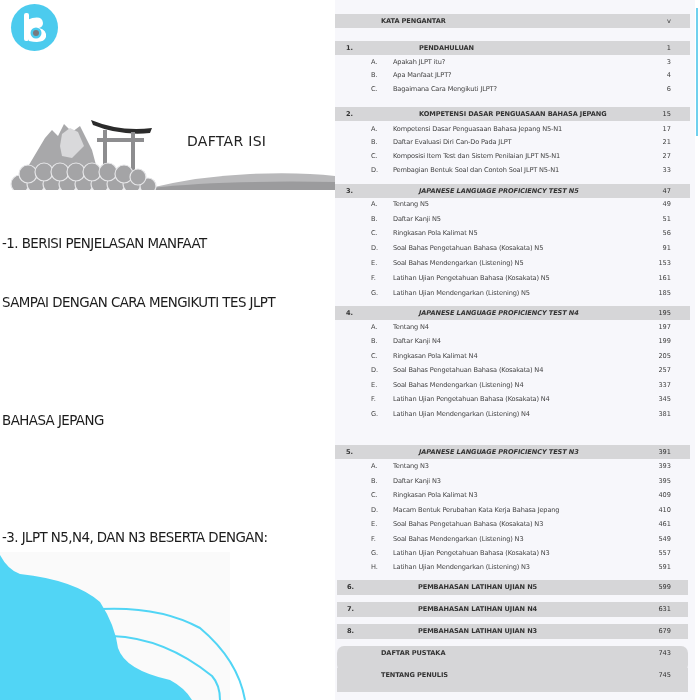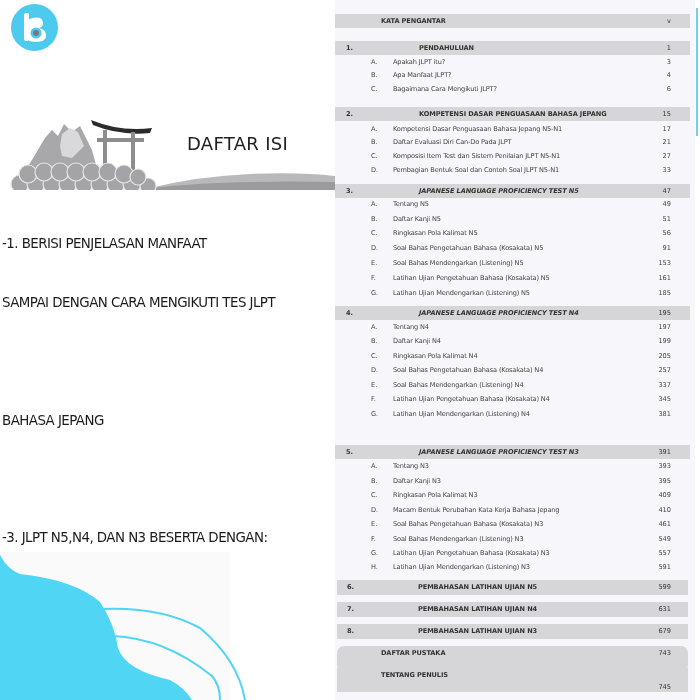--- a/index.html
+++ b/index.html
@@ -5,21 +5,21 @@
   * { box-sizing: border-box; margin: 0; padding: 0; }
   html, body { width: 700px; height: 700px; overflow: hidden; background: #ffffff; }
   body { position: relative; font-family: "Liberation Sans", sans-serif; color: #1d1d1d; }
 
   
   .logo { position: absolute; left: 11px; top: 4px; width: 47px; height: 47px; border-radius: 50%; background: #4ccbee; }
   .logo svg { position: absolute; left: 0; top: 0; }
 
   .illustration { position: absolute; left: 0; top: 110px; width: 335px; height: 80px; }
 
-  .daftar-title { position: absolute; left: 187px; top: 133px; font-size: 18px; letter-spacing: 0.3px; color: #222; font-family: "DejaVu Sans", sans-serif; }
+  .daftar-title { position: absolute; left: 187px; top: 133px; font-size: 14px; letter-spacing: 0.3px; color: #222; font-family: "DejaVu Sans", sans-serif; }
 
   .promo-text { position: absolute; left: 2px; top: 195px; width: 320px; font-family: "DejaVu Sans", sans-serif; font-size: 13.4px; line-height: 19.6px; color: #1c1c1c; letter-spacing: -0.55px; white-space: pre; }
   .promo-line { display: block; height: 19.6px; }
   .promo-line.gap { height: 19.6px; }
 
   .blob { position: absolute; left: 0; top: 530px; width: 340px; height: 170px; }
 
   
   .doc { position: absolute; left: 335px; top: 0; width: 360px; height: 700px; background: #f7f7fb; }
   .doc-edge { position: absolute; left: 696px; top: 8px; width: 2px; height: 128px; background: #6fd0ee; }
@@ -309,14 +309,14 @@
   <span class="label" style="left:37px;">PEMBAHASAN LATIHAN UJIAN N3</span>
   <span class="page" style="right:17px;">679</span>
 </div>
 
 <div class="toc-bar" style="top:646px; height:26px; left:337px; width:351px;border-radius:7px;">
   <span class="label flush" style="left:0;">DAFTAR PUSTAKA</span>
   <span class="page" style="right:17px;">743</span>
 </div>
 <div class="toc-bar" style="top:668px; height:24px; left:337px; width:351px;">
   <span class="label flush" style="left:0;">TENTANG PENULIS</span>
-  <span class="page" style="right:17px;margin-top:12px;">745</span>
+  <span class="page" style="right:17px;">745</span>
 </div>
 
 </body></html>

